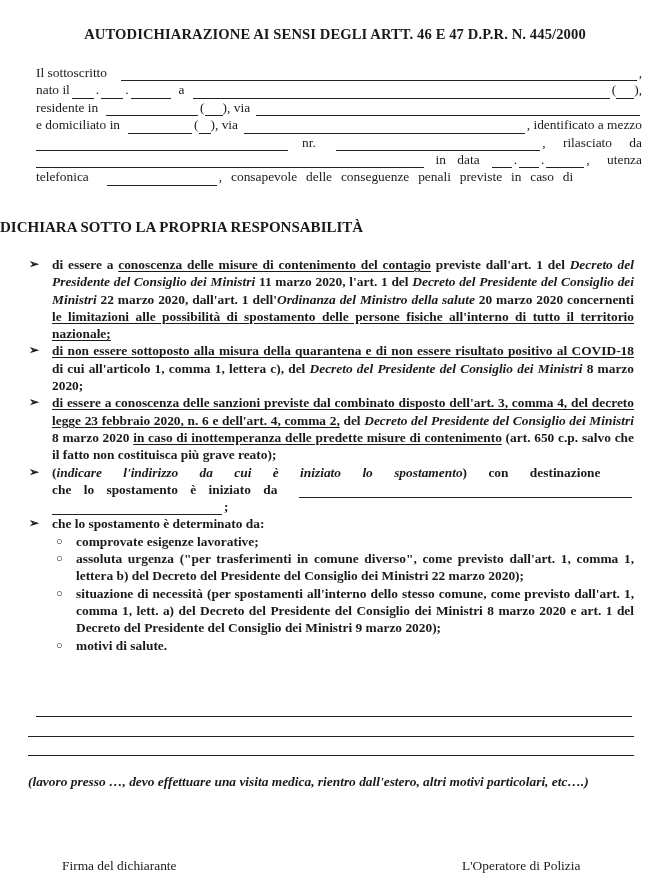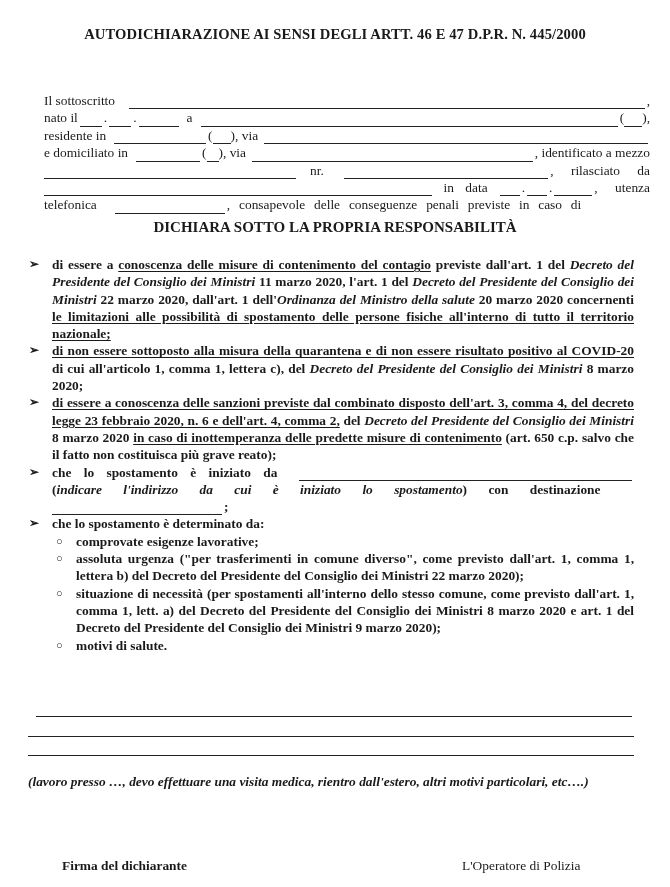--- a/index.html
+++ b/index.html
@@ -1,36 +1,36 @@
 <!DOCTYPE html>
 <html><head>
 <meta charset="utf-8">
 <style>
   * { box-sizing: border-box; margin: 0; padding: 0; }
   html, body { width: 670px; height: 887px; background: #ffffff; overflow: hidden; }
   body { font-family: "Liberation Serif", "DejaVu Serif", serif; color: #1a1a1a; font-size: 13.4px; }
   .page { position: relative; width: 670px; height: 887px; padding: 0 36px 4px 28px; }
   .title { position: absolute; top: 26px; left: 0; width: 670px; text-align: center; font-weight: bold; font-size: 14.6px; letter-spacing: 0.1px; }
-  .lines { position: absolute; top: 64px; left: 44px; width: 606px; line-height: 17.4px; margin-top: 28px; }
+  .lines { position: absolute; top: 64px; left: 36px; width: 606px; line-height: 17.4px; }
   .ln { display: flex; white-space: nowrap; align-items: flex-end; }
   .blank { display: inline-block; border-bottom: 1px solid #222; height: 12px; margin: 0 2px; }
   .fill { flex: 1; }
-  .h2 { position: absolute; top: 219px; left: 0; width: 670px; text-align: center; font-weight: bold; font-size: 15px; }
+  .h2 { position: absolute; top: 219px; left: 0; width: 670px; font-weight: bold; font-size: 15px; }
   .decl { position: absolute; top: 256px; left: 28px; width: 606px; font-weight: bold; line-height: 17.3px; }
   .item { position: relative; padding-left: 24px; text-align: justify; text-align-last: left; }
   .arrow { position: absolute; left: 1px; top: 0; font-size: 12px; }
   .u { text-decoration: underline; text-decoration-thickness: 1px; text-underline-offset: 2px; }
   .i { font-style: italic; }
   .sub { position: relative; padding-left: 48px; text-align: justify; text-align-last: left; }
   .circ { position: absolute; left: 28px; top: 0; font-weight: normal; font-size: 11px; }
   .qblock { position: absolute; top: 705px; left: 28px; width: 606px; line-height: 17.5px; }
   .bold { font-weight: bold; }
   .fullline { border-bottom: 1px solid #222; height: 20px; }
   .date { position: absolute; top: 809px; left: 28px; font-weight: bold; }
-  .sig-left { position: absolute; top: 858px; left: 62px; font-weight: bold; }
+  .sig-left { position: absolute; top: 858px; left: 62px; }
   .sig-right { position: absolute; top: 858px; left: 462px; }
 </style>
 </head>
 <body>
 
 <div class="page">
 
   <div class="title">AUTODICHIARAZIONE AI SENSI DEGLI ARTT. 46 E 47 D.P.R. N. 445/2000</div>
 
   <div class="lines">
@@ -94,34 +94,34 @@
 
   <div class="h2">DICHIARA SOTTO LA PROPRIA RESPONSABILITÀ</div>
 
   <div class="decl">
     <div class="item">
       <span class="arrow">➢</span>
       <span>di essere a </span><span class="u">conoscenza delle misure di contenimento del contagio</span><span> previste dall'art. 1 del </span><span class="i">Decreto del Presidente del Consiglio dei Ministri</span><span> 11 marzo 2020, l'art. 1 del </span><span class="i">Decreto del Presidente del Consiglio dei Ministri</span><span> 22 marzo 2020, dall'art. 1 dell'</span><span class="i">Ordinanza del Ministro della salute</span><span> 20 marzo 2020 concernenti </span><span class="u">le limitazioni alle possibilità di spostamento delle persone fisiche all'interno di tutto il territorio nazionale;</span>
     </div>
     <div class="item">
       <span class="arrow">➢</span>
-      <span class="u">di non essere sottoposto alla misura della quarantena e di non essere risultato positivo al COVID-20</span><span> di cui all'articolo 1, comma 1, lettera c), del </span><span class="i">Decreto del Presidente del Consiglio dei Ministri</span><span> 8 marzo 2020;</span>
+      <span class="u">di non essere sottoposto alla misura della quarantena e di non essere risultato positivo al COVID-18</span><span> di cui all'articolo 1, comma 1, lettera c), del </span><span class="i">Decreto del Presidente del Consiglio dei Ministri</span><span> 8 marzo 2020;</span>
     </div>
     <div class="item">
       <span class="arrow">➢</span>
       <span class="u">di essere a conoscenza delle sanzioni previste dal combinato disposto dell'art. 3, comma 4, del decreto legge 23 febbraio 2020, n. 6 e dell'art. 4, comma 2,</span><span> del </span><span class="i">Decreto del Presidente del Consiglio dei Ministri</span><span>  8 marzo 2020 </span><span class="u">in caso di inottemperanza delle predette misure di contenimento</span><span> (art. 650 c.p. salvo che il fatto non costituisca più grave reato);</span>
     </div>
     <div class="item">
       <span class="arrow">➢</span>
+      <div class="ln" style="justify-content:space-between">
+        <span style="word-spacing:18px"><span>(</span><span class="i">indicare l'indirizzo da cui è iniziato lo spostamento</span><span>) con destinazione</span></span>
+      </div>
       <div class="ln">
         <span style="word-spacing:9px">che lo spostamento è iniziato da</span>
         <span class="blank fill" style="margin-left:22px"></span>
-      </div>
-      <div class="ln" style="justify-content:space-between">
-        <span style="word-spacing:18px"><span>(</span><span class="i">indicare l'indirizzo da cui è iniziato lo spostamento</span><span>) con destinazione</span></span>
       </div>
       <div class="ln">
         <span class="blank" style="width:170px;margin-left:0"></span>
           <span>;</span>
       </div>
     </div>
     <div class="item">
       <span class="arrow">➢</span>
       <span>che lo spostamento è determinato da:</span>
     </div>

